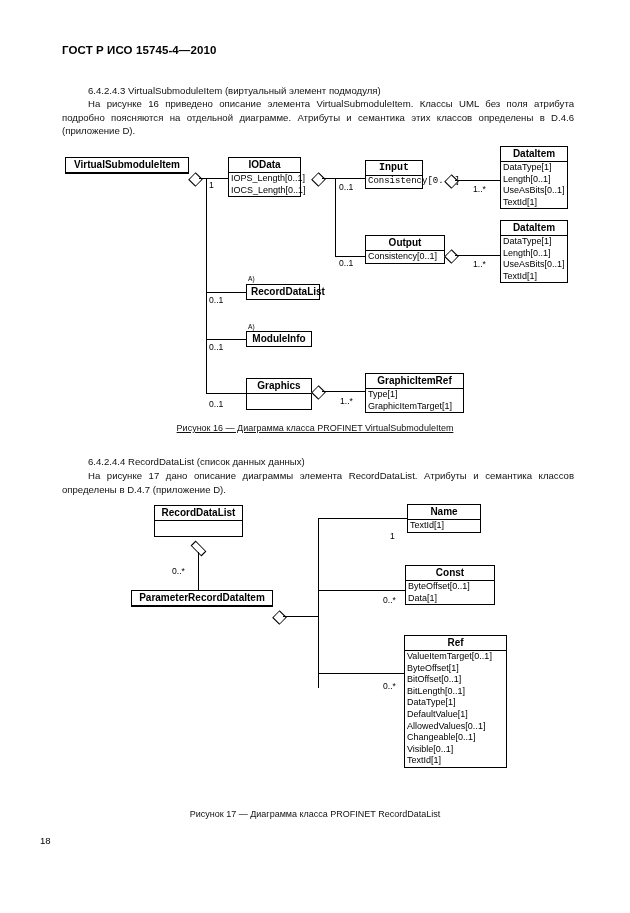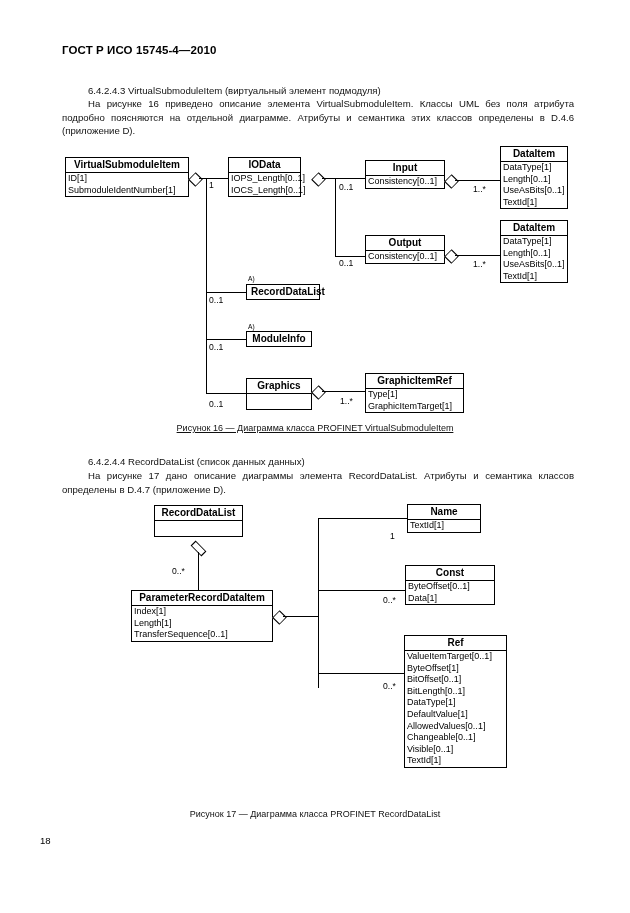--- a/index.html
+++ b/index.html
@@ -125,35 +125,31 @@
   <div class="doc-header">ГОСТ Р ИСО 15745-4—2010</div>
 
   <div class="para" style="left:62px; top:84px; width:512px;"><span class="indent"></span><span>6.4.2.4.3  VirtualSubmoduleItem (виртуальный элемент подмодуля)</span></div>
 
   <div class="para" style="left:62px; top:97px; width:512px;"><span class="indent"></span><span>На рисунке 16 приведено описание элемента VirtualSubmoduleItem. Классы UML без поля атрибута подробно поясняются на отдельной диаграмме. Атрибуты и семантика этих классов определены в D.4.6 (приложение D).</span></div>
 
   <div>
 
     <div class="uml-box" style="left:65px; top:157px; width:124px;">
       <div class="uml-title">VirtualSubmoduleItem</div>
-      <div class="uml-attrs">
-        <div>ID[1]</div>
-        <div>SubmoduleIdentNumber[1]</div>
-      </div>
     </div>
 
     <div class="uml-box" style="left:228px; top:157px; width:73px;">
       <div class="uml-title">IOData</div>
       <div class="uml-attrs">
         <div>IOPS_Length[0..1]</div>
         <div>IOCS_Length[0..1]</div>
       </div>
     </div>
 
-    <div class="uml-box" style="left:365px; top:160px; width:80px;">
+    <div class="uml-box" style="left:365px; top:160px; width:58px;font-family:Liberation Mono, monospace;">
       <div class="uml-title">Input</div>
       <div class="uml-attrs">
         <div>Consistency[0..1]</div>
       </div>
     </div>
 
     <div class="uml-box" style="left:365px; top:235px; width:80px;">
       <div class="uml-title">Output</div>
       <div class="uml-attrs">
         <div>Consistency[0..1]</div>
@@ -245,25 +241,20 @@
 
   <div>
 
     <div class="uml-box" style="left:154px; top:505px; width:89px;">
       <div class="uml-title">RecordDataList</div>
       <div class="uml-attrs empty"></div>
     </div>
 
     <div class="uml-box" style="left:131px; top:590px; width:142px;">
       <div class="uml-title">ParameterRecordDataItem</div>
-      <div class="uml-attrs">
-        <div>Index[1]</div>
-        <div>Length[1]</div>
-        <div>TransferSequence[0..1]</div>
-      </div>
     </div>
 
     <div class="uml-box" style="left:407px; top:504px; width:74px;">
       <div class="uml-title">Name</div>
       <div class="uml-attrs">
         <div>TextId[1]</div>
       </div>
     </div>
 
     <div class="uml-box" style="left:405px; top:565px; width:90px;">

